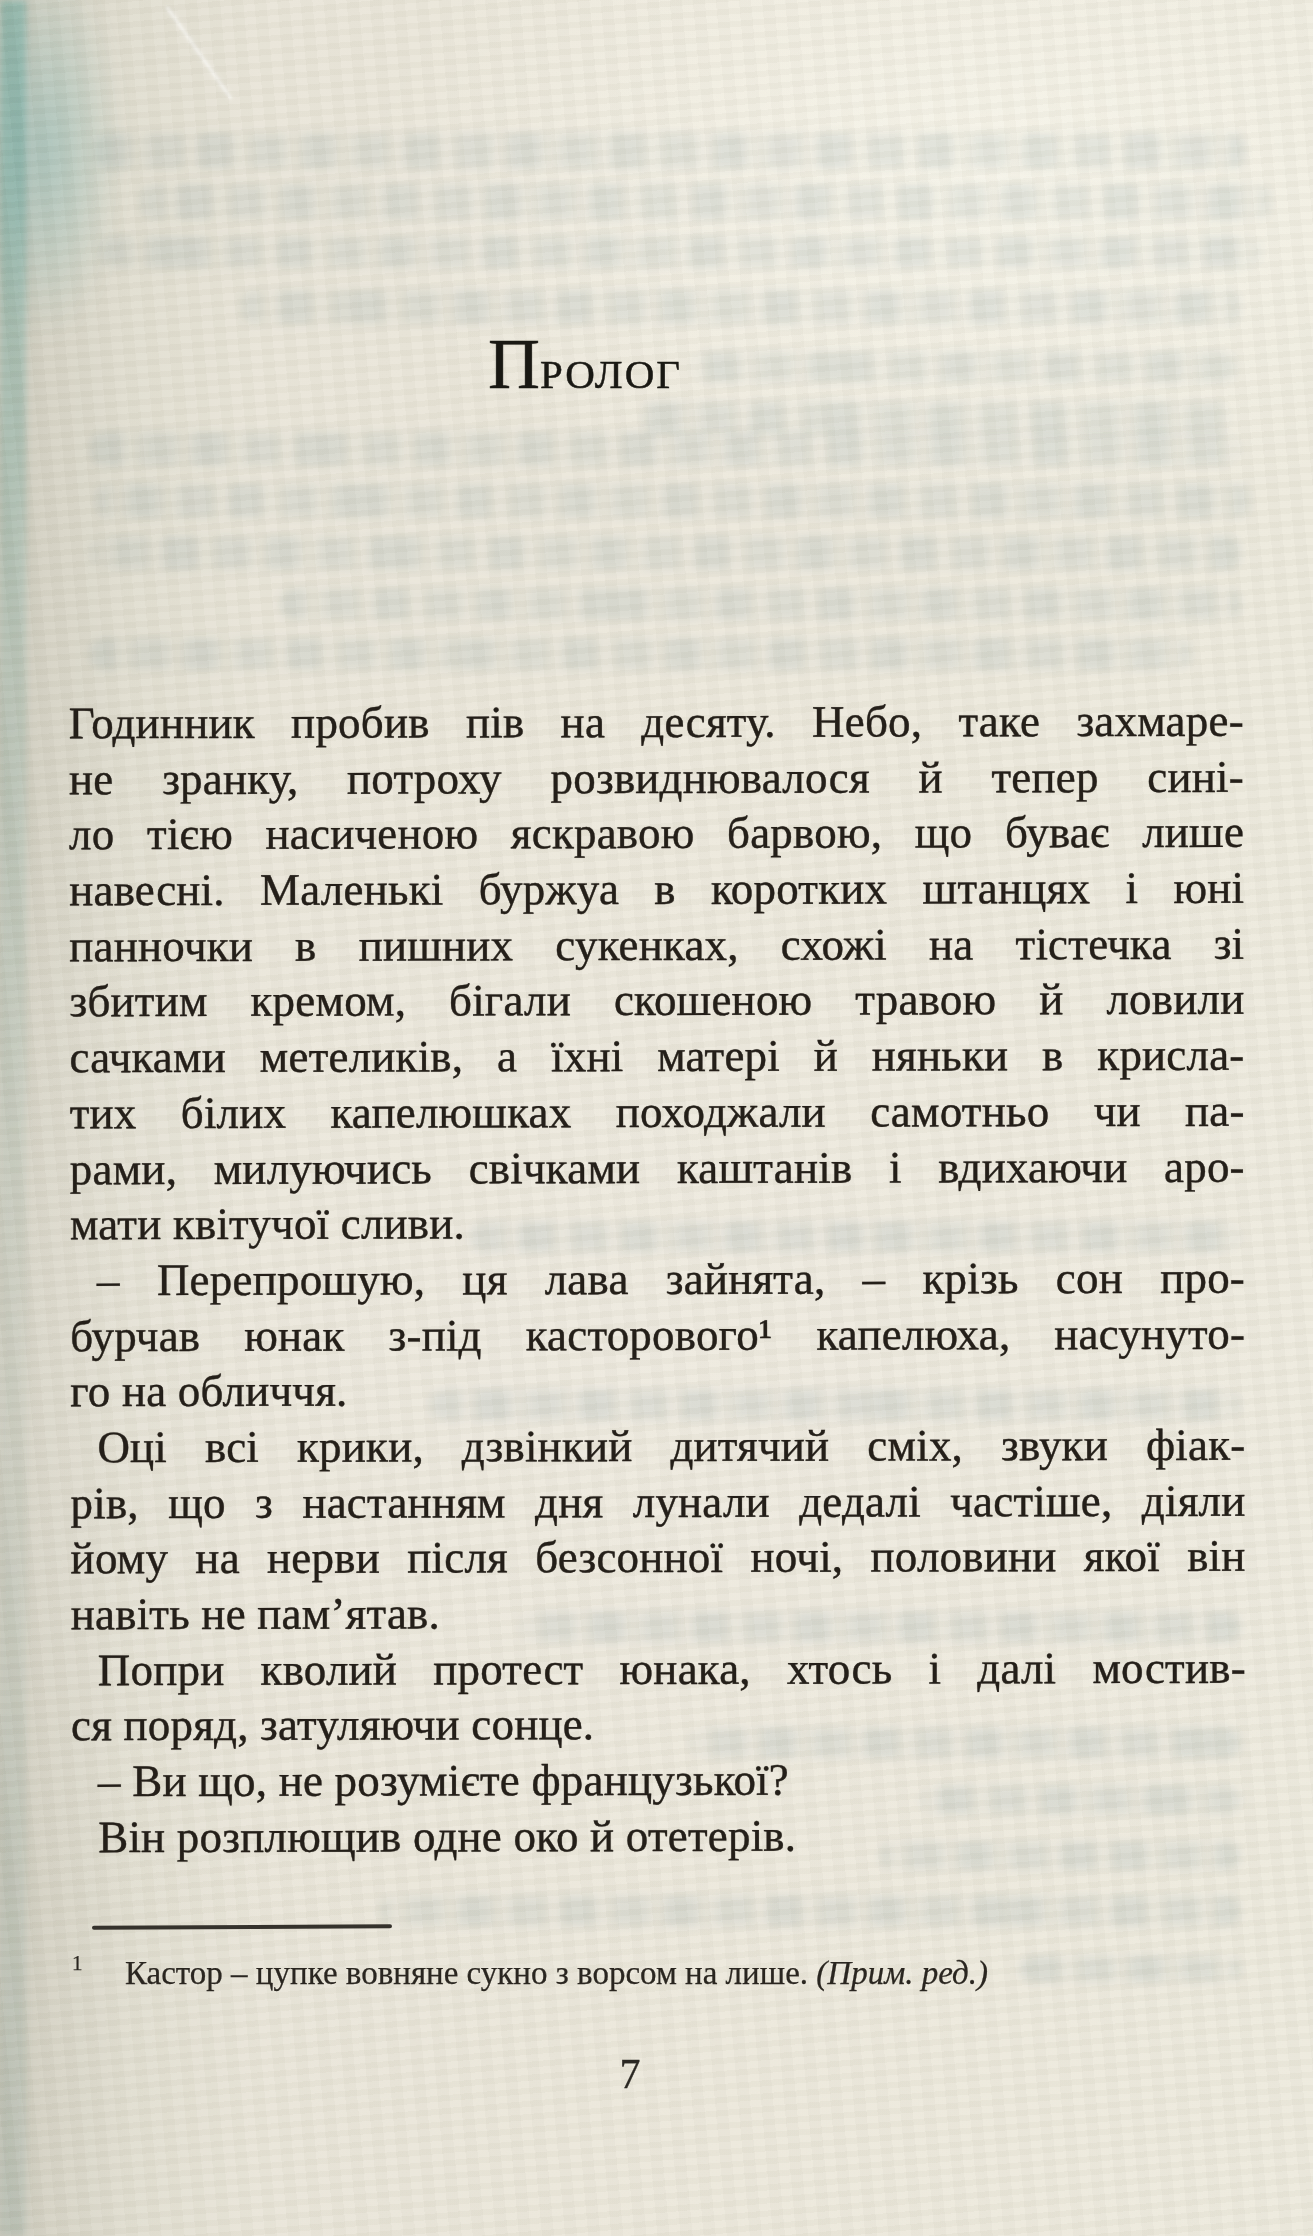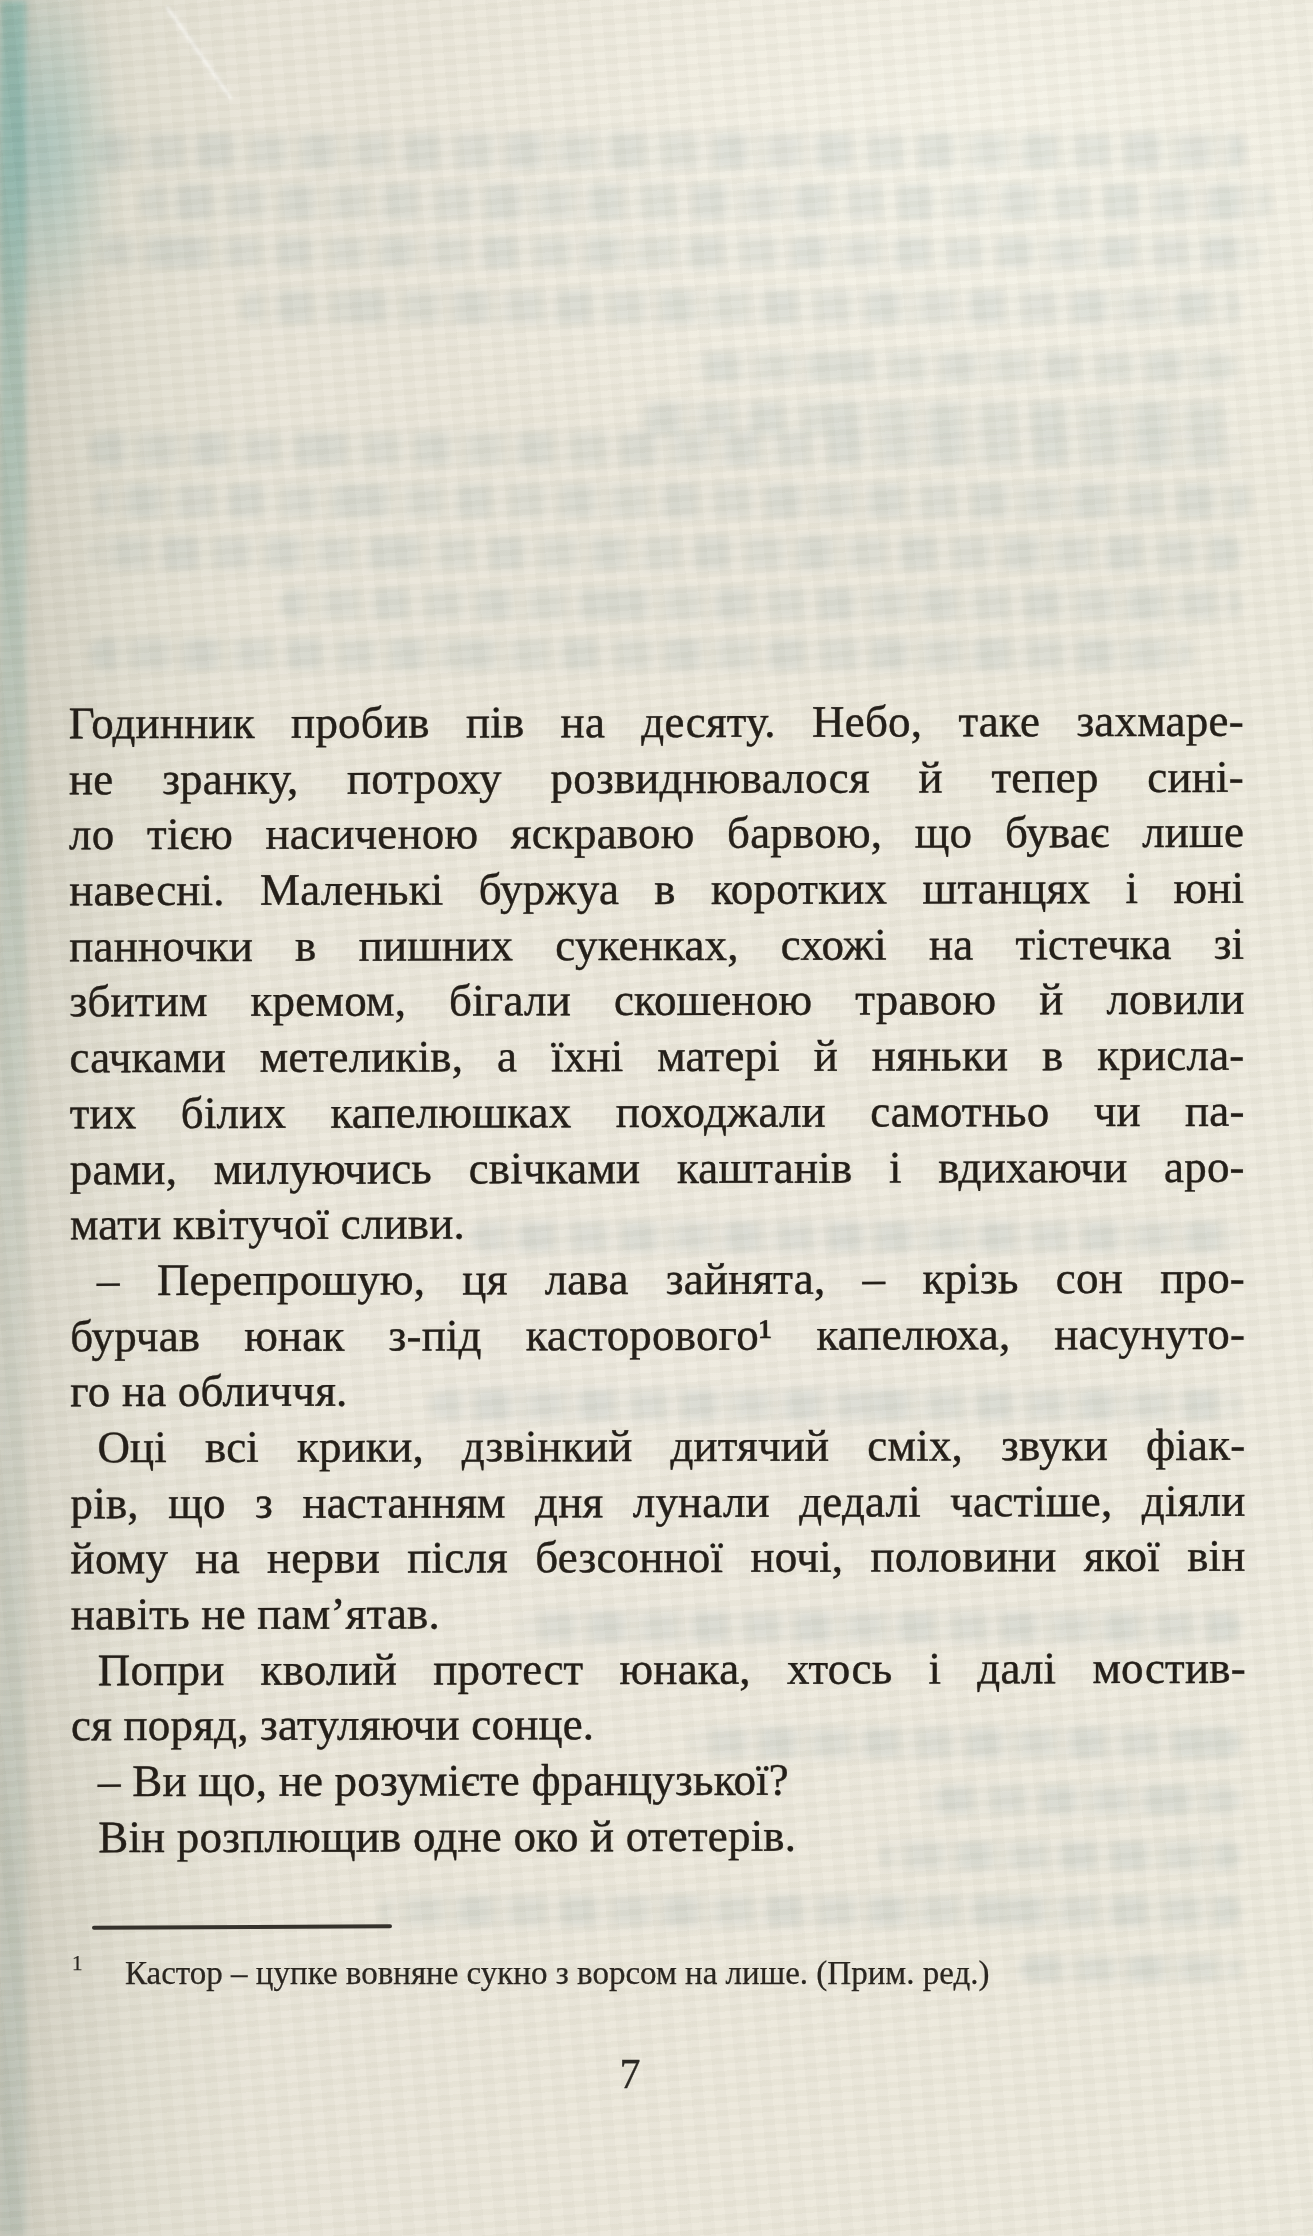--- a/index.html
+++ b/index.html
@@ -67,21 +67,21 @@
   }
   .footnote{
     position:absolute;left:72px;top:1943px;width:1160px;
     font-size:33px;line-height:40px;color:#2a2620;
     -webkit-text-stroke:0.25px #2a2620;
   }
   .fn-marker{
     display:inline-block;width:20px;font-size:21px;vertical-align:14px;
   }
   .fn-text{margin-left:33px;}
-  .fn-attr{}
+  .fn-attr{font-style:italic;}
   .page-number{
     position:absolute;left:0;top:2050px;width:1260px;text-align:center;
     font-size:42px;color:#2a2722;-webkit-text-stroke:0.3px #2a2722;
   }
 </style>
 </head>
 <body>
 
 <div class="page">
 
@@ -105,20 +105,21 @@
       <div class="bleed" style="left: 880px; top: 1842px; width: 360px; height: 28px; background-position: 592px 0px;"></div>
       <div class="bleed" style="left: 380px; top: 1896px; width: 860px; height: 30px; background-position: 629px 0px;"></div>
       <div class="bleed" style="left: 1020px; top: 1956px; width: 220px; height: 26px; background-position: 666px 0px;"></div>
     </div>
 
   <div class="edge-tint"></div>
   <div class="corner-tint"></div>
   <div class="crease"></div>
   <div class="grain"></div>
 
+  <h1 class="title"><span class="title-initial">П</span><span class="title-rest">ролог</span></h1>
 
   <div class="body-text" id="body-text">
       <div class="line">Годинник пробив пів на десяту. Небо, таке захмаре-</div>
       <div class="line">не зранку, потроху розвиднювалося й тепер сині-</div>
       <div class="line">ло тією насиченою яскравою барвою, що буває лише</div>
       <div class="line">навесні. Маленькі буржуа в коротких штанцях і юні</div>
       <div class="line">панночки в пишних сукенках, схожі на тістечка зі</div>
       <div class="line">збитим кремом, бігали скошеною травою й ловили</div>
       <div class="line">сачками метеликів, а їхні матері й няньки в крисла-</div>
       <div class="line">тих білих капелюшках походжали самотньо чи па-</div>

